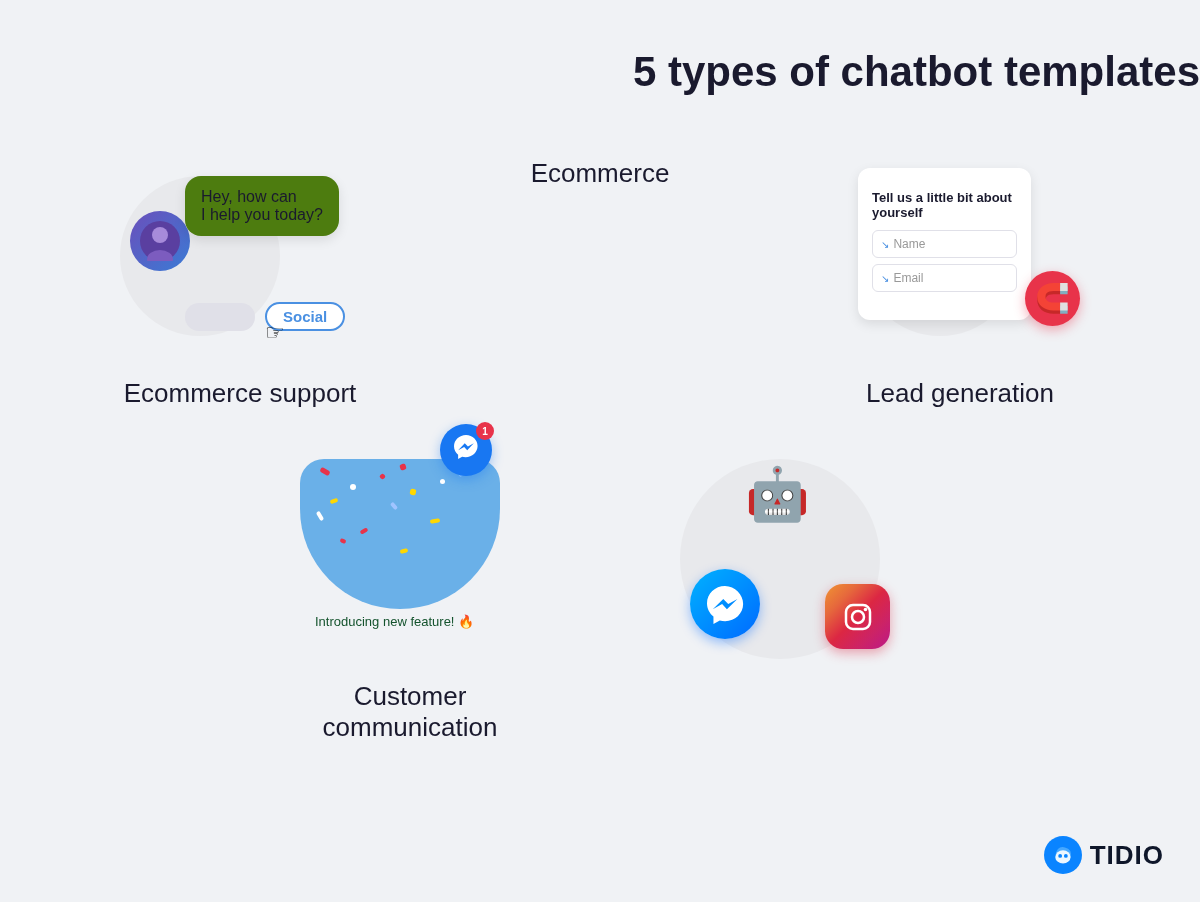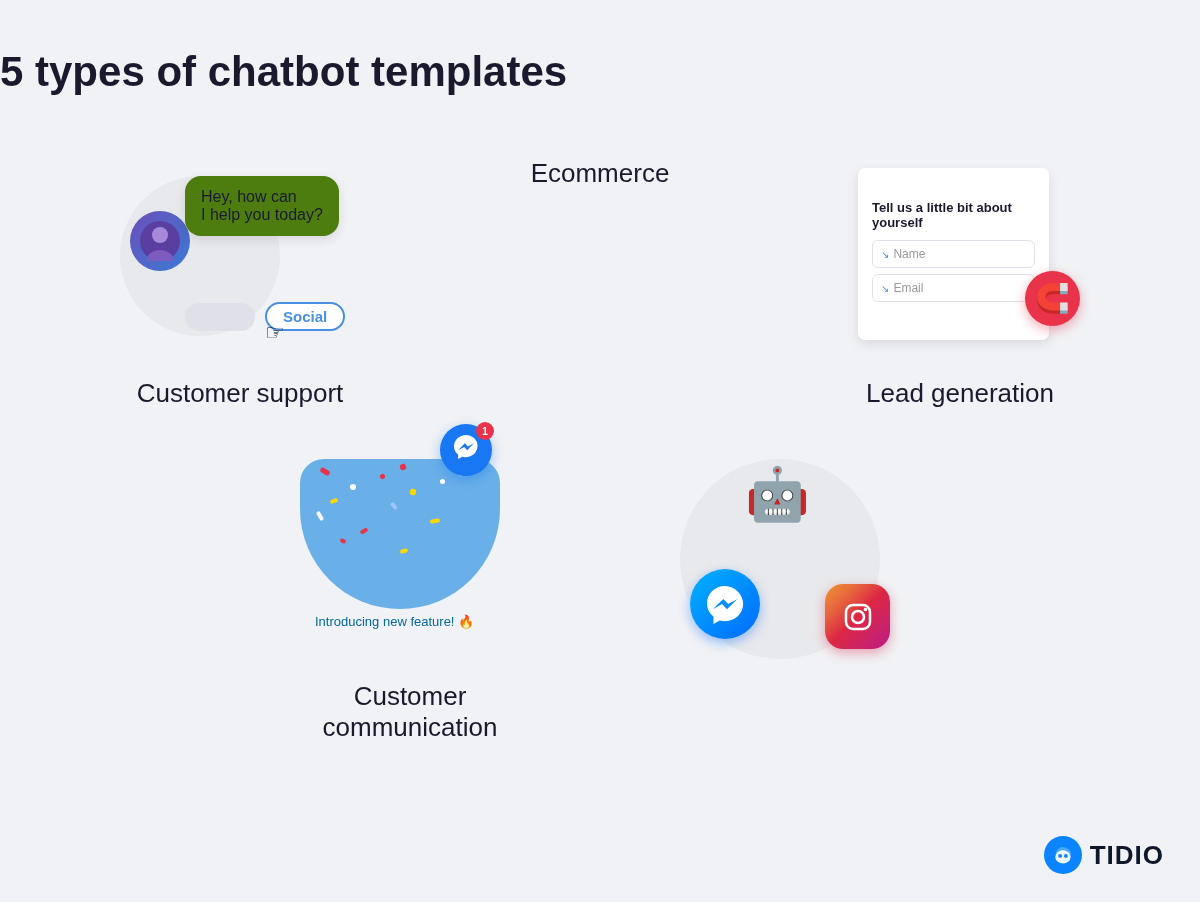--- a/index.html
+++ b/index.html
@@ -6,21 +6,21 @@
     body {
       width: 1200px;
       height: 902px;
       background: #f0f2f5;
       font-family: -apple-system, BlinkMacSystemFont, 'Segoe UI', sans-serif;
       overflow: hidden;
       position: relative;
     }
 
     .page-title {
-      text-align: left;
+      text-align: right;
       font-size: 42px;
       font-weight: 800;
       color: #1a1a2e;
       padding-top: 48px;
       margin-bottom: 50px;
     }
 
     .grid-top {
       display: flex;
       justify-content: center;
@@ -215,28 +215,28 @@
       height: 160px;
       background: #e8e9ec;
       border-radius: 50%;
       position: absolute;
       top: 20px;
       left: 30px;
     }
 
     .lg-form-bubble {
       background: white;
-      border-radius: 7px;
-      padding: 32px 14px;
+      border-radius: 12px;
+      padding: 22px 14px;
       position: absolute;
       top: 12px;
       left: 28px;
       box-shadow: 0 4px 12px rgba(0,0,0,0.1);
       z-index: 3;
-      width: 191px;
+      width: 173px;
     }
 
     .lg-form-title {
       font-size: 13px;
       font-weight: 600;
       color: #1a1a2e;
       margin-bottom: 10px;
     }
 
     .lg-form-field {
@@ -296,21 +296,21 @@
       position: absolute;
       border-radius: 2px;
     }
 
     .cc-text {
       position: absolute;
       bottom: 40px;
       left: 35px;
       font-size: 13px;
       font-weight: 500;
-      color: #0369a1;
+      color: #14532d;
       z-index: 3;
     }
 
     .cc-badge {
       position: absolute;
       bottom: 25px;
       left: 160px;
       width: 52px;
       height: 52px;
       background: #1877f2;
@@ -439,21 +439,21 @@
         <div class="cs-chat-bubble">
           Hey, how can<br>I help you today?
         </div>
         <div class="cs-buttons-row">
           <div class="cs-btn-gray"></div>
           <div class="cs-btn-blue">Social</div>
         </div>
         <div class="cs-cursor">☞</div>
       </div>
     </div>
-    <div class="card-label">Customer support</div>
+    <div class="card-label">Ecommerce support</div>
   </div>
 
   <div class="card">
     <div class="card-label">Ecommerce</div>
   </div>
 
   <div class="card">
     <div class="card-visual">
       <div class="lg-container">
         <div class="lg-circle-bg"></div>

